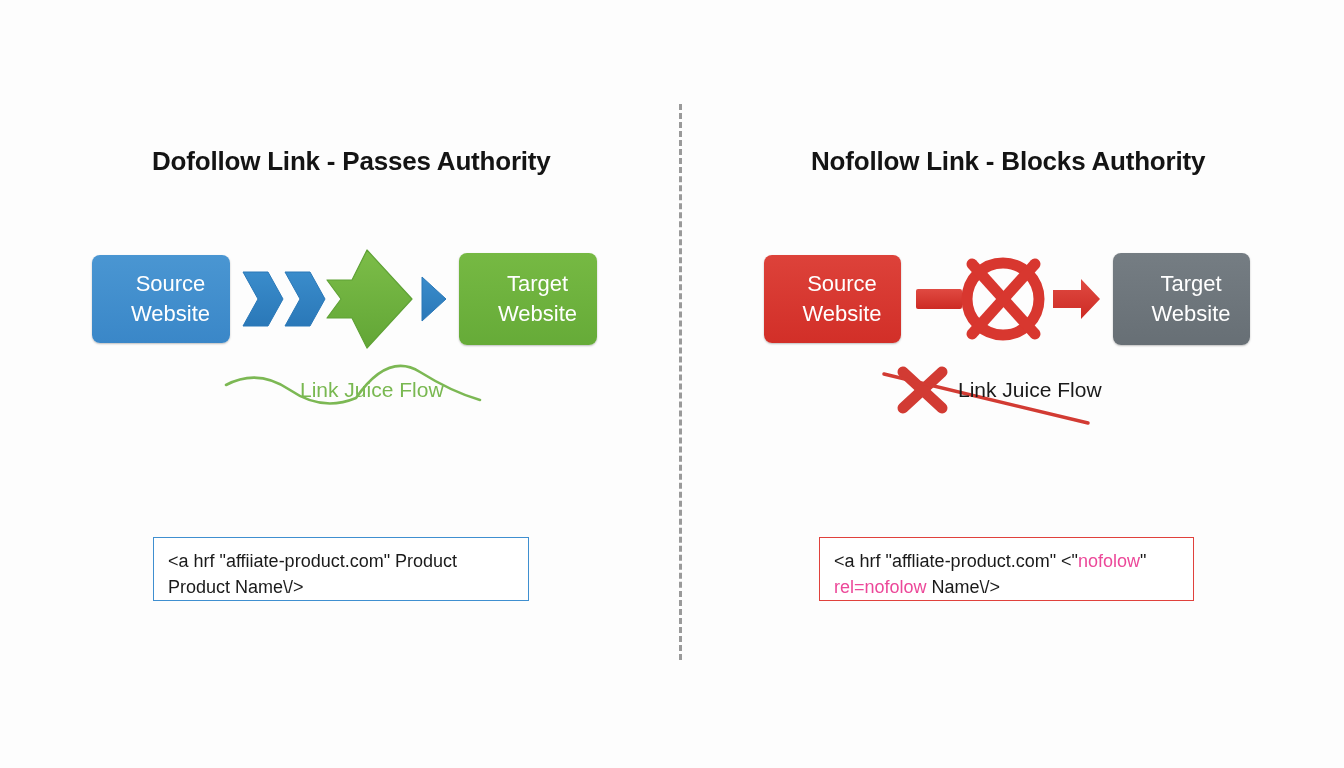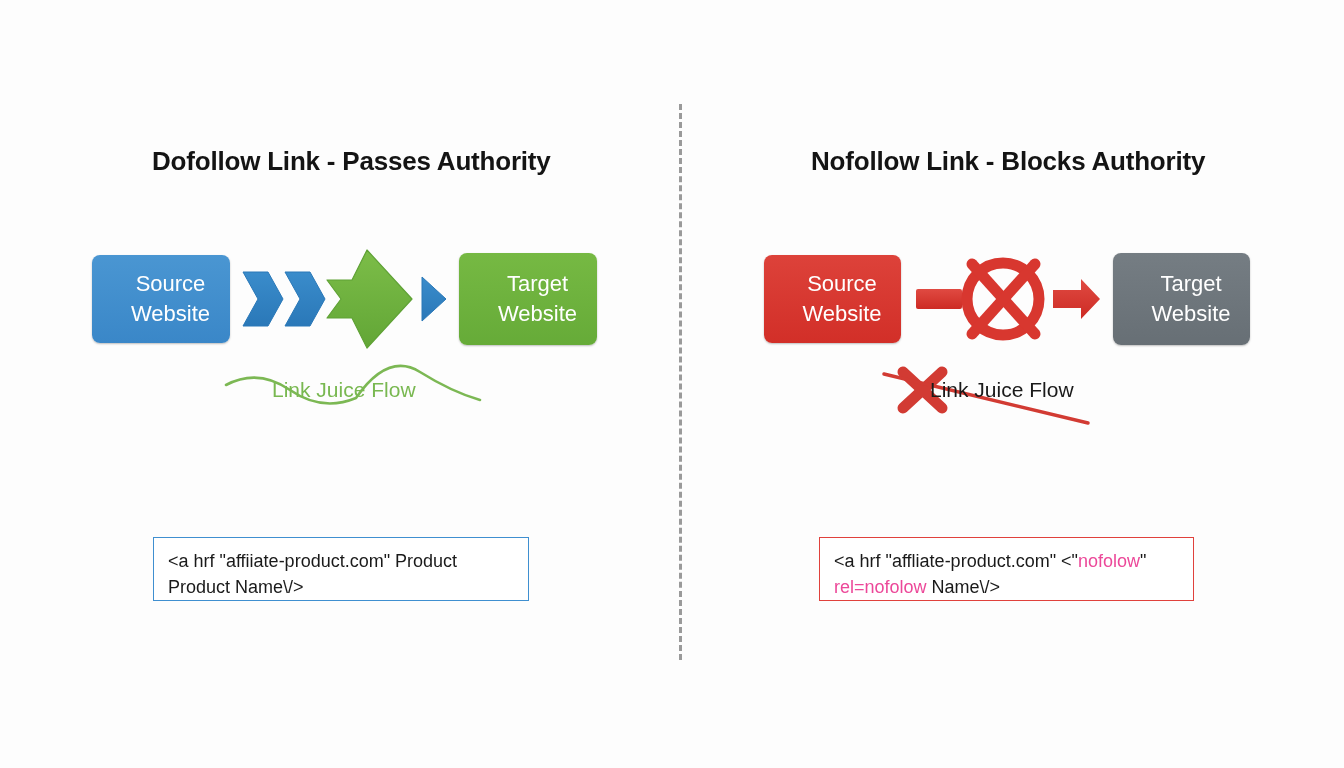--- a/index.html
+++ b/index.html
@@ -79,20 +79,21 @@
     left: 0; top: 0;
     width: 1344px; height: 768px;
     pointer-events: none;
   }
 
   
   .flow-label {
     position: absolute;
     font-size: 21px;
     white-space: nowrap;
+    margin-left: 28px;
   }
   #flow-label-left  { left: 272px; top: 378px; color: #79b851; }
   #flow-label-right { left: 930px; top: 378px; color: #1a1a1a; }
 
   
   .codebox {
     position: absolute;
     box-sizing: border-box;
     padding: 10px 14px;
     font-size: 18px;

